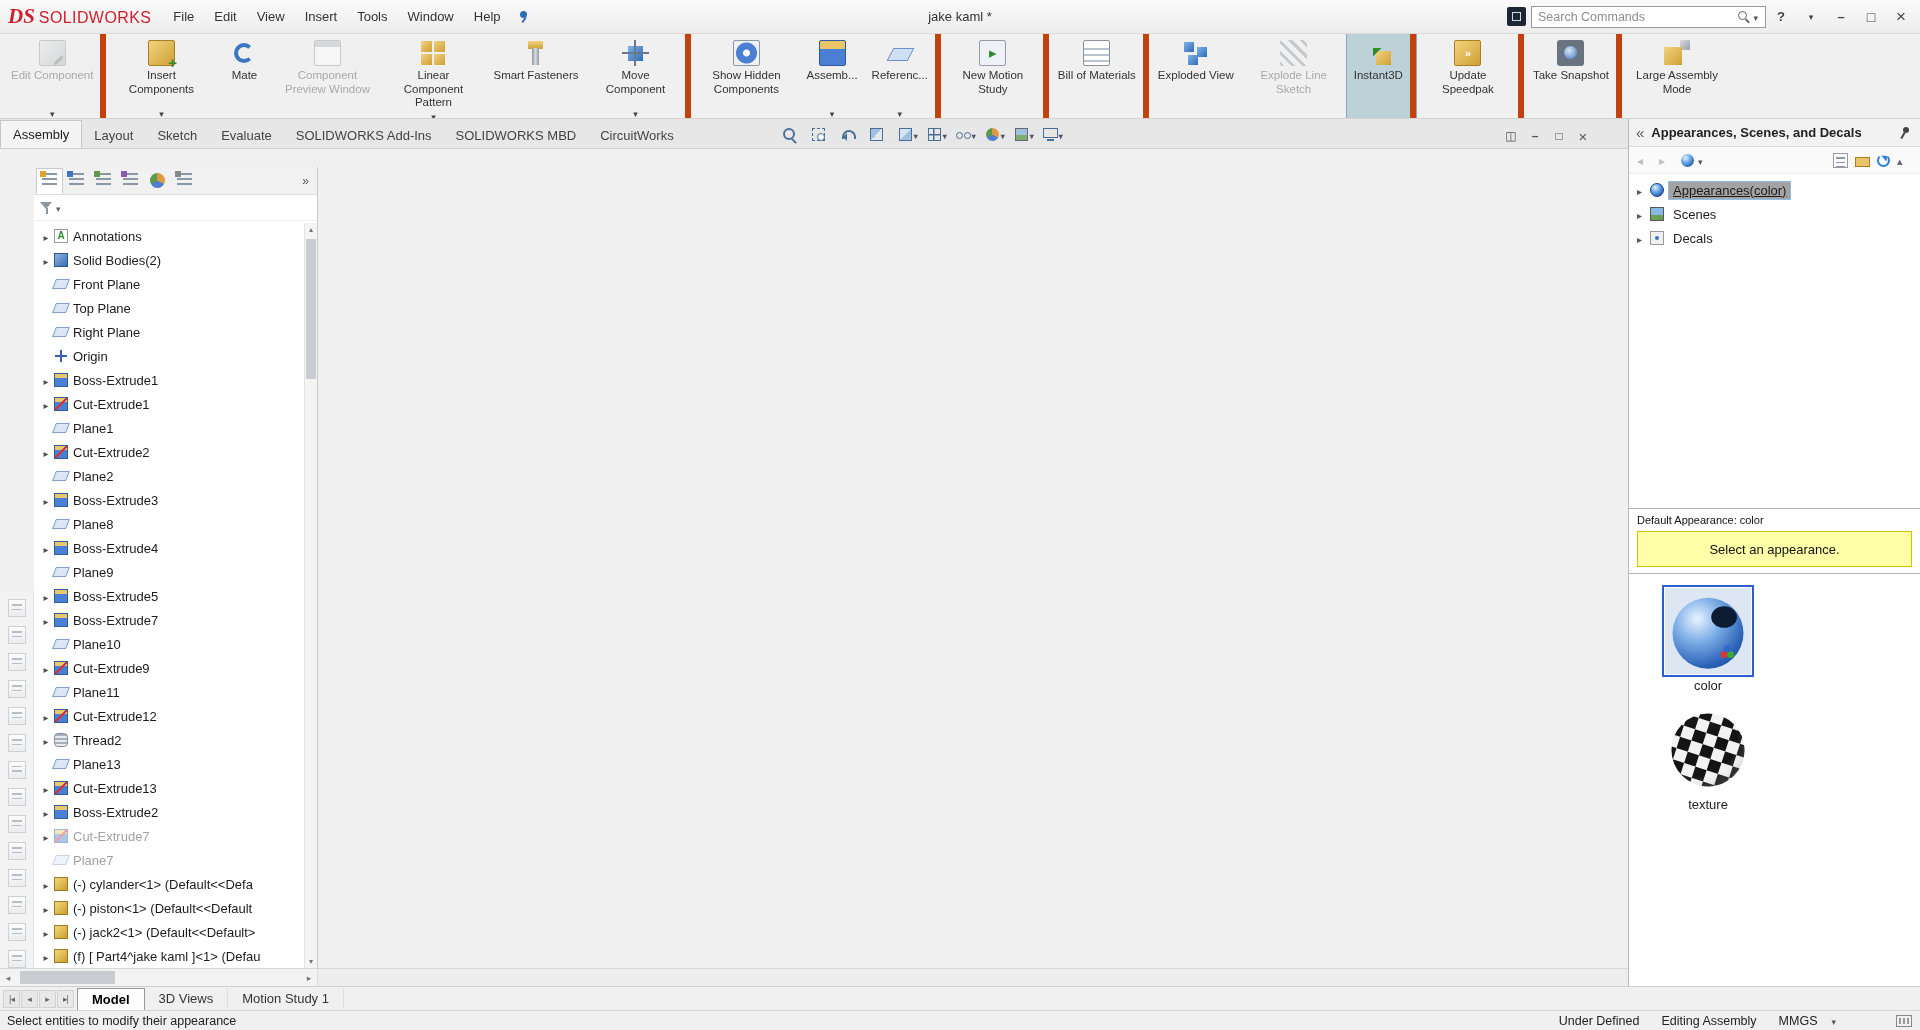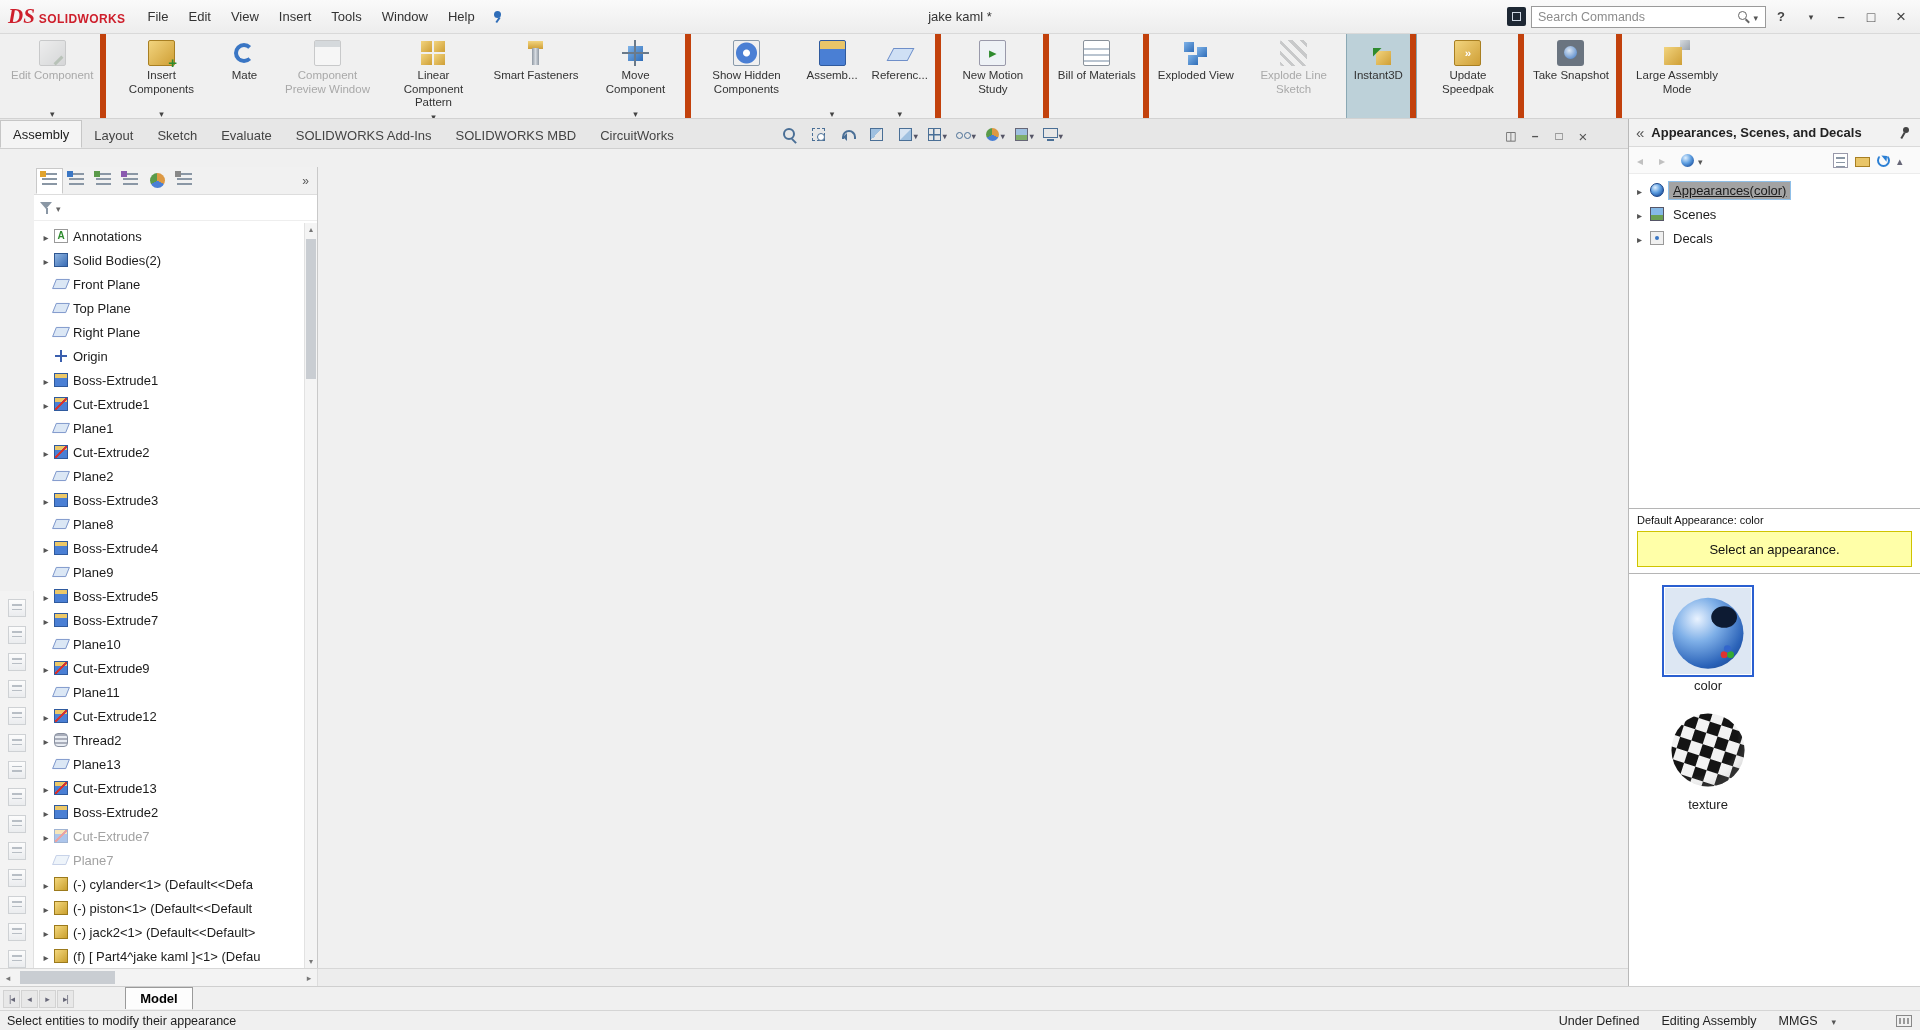--- a/index.html
+++ b/index.html
@@ -3,21 +3,21 @@
 <meta charset="utf-8">
 <style>
   * { margin:0; padding:0; box-sizing:border-box; }
   html,body { width:1920px; height:1030px; overflow:hidden; font-family:"Liberation Sans", sans-serif; font-size:13px; color:#222; background:#fff; }
   .app { width:1920px; height:1030px; display:flex; flex-direction:column; background:#f0f0f0; }
 
   
   .titlebar { height:34px; flex:none; display:flex; align-items:center; background:linear-gradient(#fafafa,#ededed); border-bottom:1px solid #d9d9d9; position:relative; }
   .logo { display:flex; align-items:baseline; padding:0 12px 0 8px; }
   .logo .ds { font:italic bold 21px "Liberation Serif", serif; color:#ce1f2c; margin-right:4px; }
-  .logo .sw { font-weight:bold; font-size:12px; letter-spacing:.4px; color:#ce1f2c; }
+  .logo .sw { font-weight:normal; font-size:16px; letter-spacing:.4px; color:#ce1f2c; }
   .menus { display:flex; align-items:center; }
   .menu { padding:5px 10px; color:#333; cursor:default; }
   .menupin { width:14px; height:14px; position:relative; margin-left:6px; }
   .menupin::before { content:""; position:absolute; left:3px; top:1px; width:7px; height:7px; border-radius:50%; background:#2f6db8; }
   .menupin::after { content:""; position:absolute; left:6px; top:7px; width:2px; height:6px; background:#2f6db8; transform:rotate(35deg); }
   .doc-title { position:absolute; left:50%; transform:translateX(-50%); color:#333; }
   .tb-right { margin-left:auto; display:flex; align-items:center; padding-right:4px; }
   .scope-icon { width:19px; height:19px; background:#1d2733; border-radius:2px; margin-right:5px; position:relative; }
   .scope-icon::after { content:""; position:absolute; inset:5px; border:1.5px solid #cfd8e4; }
   .searchbox { display:flex; align-items:center; background:#fff; border:1px solid #9a9a9a; height:22px; width:235px; padding:0 4px 0 6px; }
@@ -965,21 +965,21 @@
     </div>
   </div>
 
   <div class="bottom-tabs">
     <div class="bt-nav">
       <span class="bnav bn-first"></span>
       <span class="bnav bn-prev"></span>
       <span class="bnav bn-next"></span>
       <span class="bnav bn-last"></span>
     </div>
-    <div style="display:flex; align-items:flex-end;flex-direction:column;">
+    <div style="display:flex; align-items:center;">
 
         <span class="btab active">Model</span>
 
         <span class="btab">3D Views</span>
 
         <span class="btab">Motion Study 1</span>
       </div>
   </div>
 
   <div class="statusbar">

